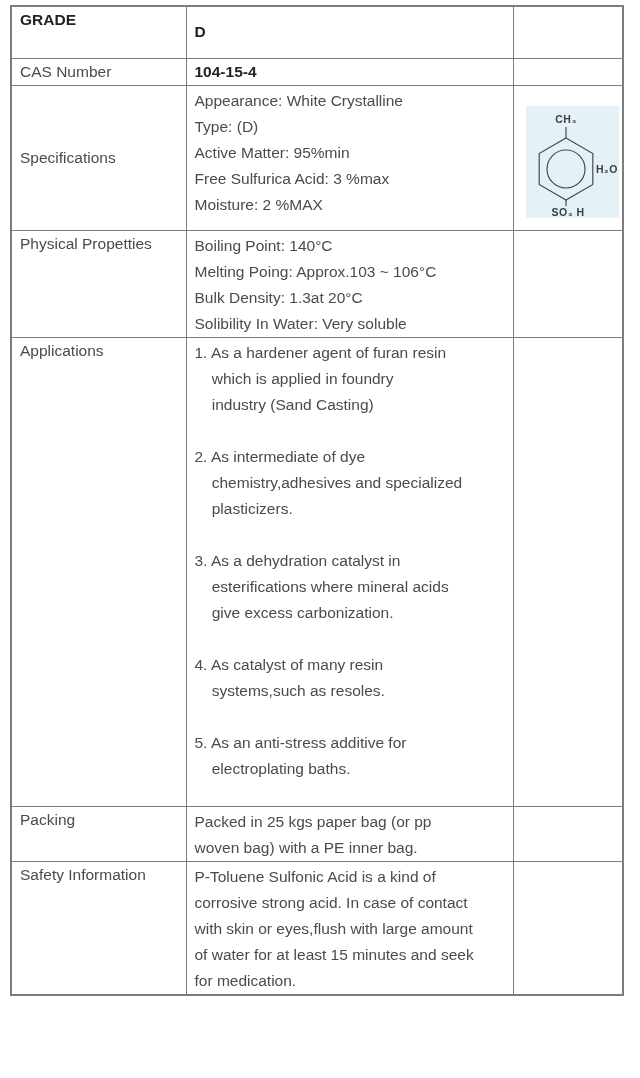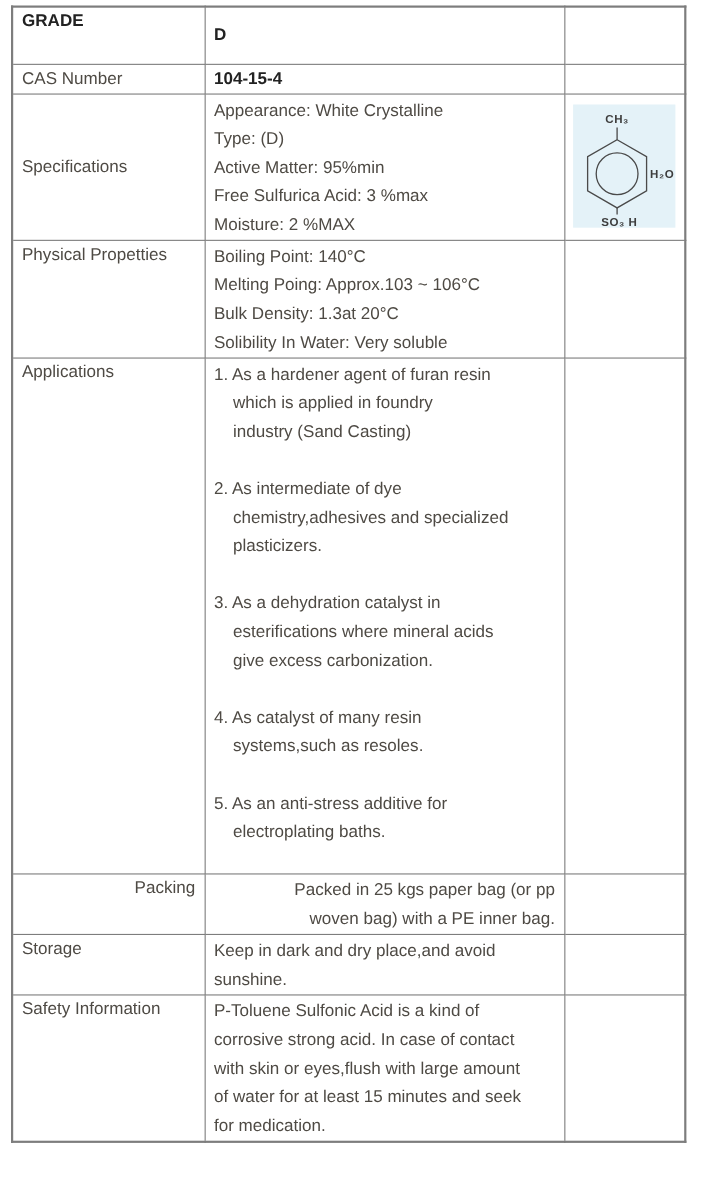--- a/index.html
+++ b/index.html
@@ -45,24 +45,24 @@
   }
   td.pre { white-space: pre-wrap; padding-top: 2px; }
   td.vmid { vertical-align: middle; }
   .strong { font-weight: bold; color: var(--strong-text); }
   tr.r0 { height: 52px; }
   tr.r1 { height: 26px; margin-left: 17px; }
   tr.r2 { height: 27px; }
   tr.r3 { height: 132px; }
   tr.r4 { height: 102px; }
   tr.r5 { height: 469px; }
-  tr.r6 { height: 53px; text-align: right; }
+  tr.r6 { height: 53px; }
   tr.r7 { height: 53px; }
   tr.r8 { height: 131px; }
-  td.figure-cell { padding: 1px; vertical-align: top; }
+  td.figure-cell { padding: 12px; vertical-align: top; }
   svg.structure {
     display: block;
     margin: 8px auto 0;
     background: var(--figure-bg);
   }
   svg.structure .bond {
     stroke: var(--figure-stroke);
     stroke-width: 1.2;
     fill: none;
   }
@@ -150,26 +150,20 @@
       <td></td>
     </tr>
 
     <tr class="r6">
       <td>Packing</td>
       <td class="pre">Packed in 25 kgs paper bag (or pp
 woven bag) with a PE inner bag.</td>
       <td></td>
     </tr>
 
-    <tr class="r7">
-      <td>Storage</td>
-      <td class="pre">Keep in dark and dry place,and avoid
-sunshine.</td>
-      <td></td>
-    </tr>
 
     <tr class="r8">
       <td>Safety Information</td>
       <td class="pre">P-Toluene Sulfonic Acid is a kind of
 corrosive strong acid. In case of contact
 with skin or eyes,flush with large amount
 of water for at least 15 minutes and seek
 for medication.</td>
       <td></td>
     </tr>

